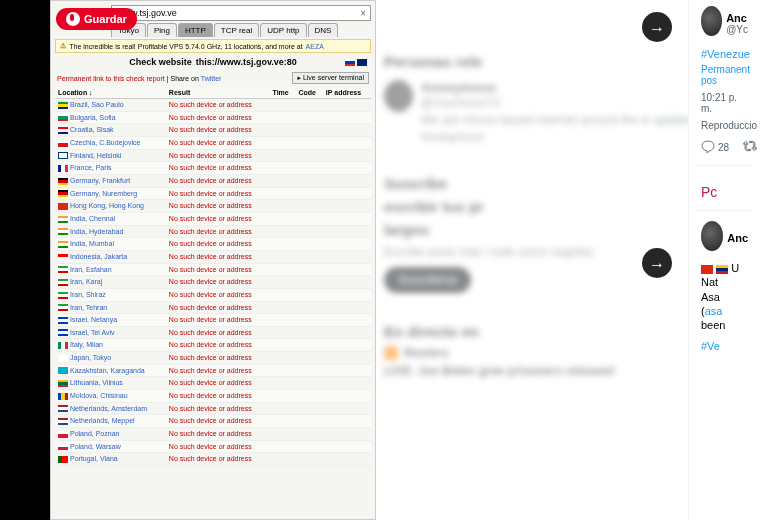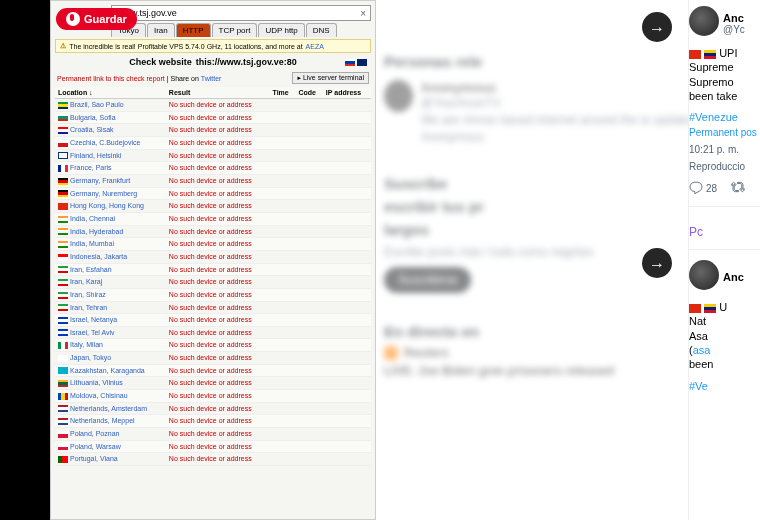--- a/index.html
+++ b/index.html
@@ -13,21 +13,21 @@
   .save-btn .pin-icon { width: 14px; height: 14px; background: #fff; border-radius: 50%; display: inline-block; position: relative; }
   .save-btn .pin-icon::after { content: ""; position: absolute; left: 4px; top: 2px; width: 4px; height: 7px; background: #e60023; border-radius: 2px; }
   
   
   .url-bar { margin: 4px 4px 0 60px; height: 16px; border: 1px solid #999; background: #fff; padding: 1px 4px; font-size: 9px; display: flex; align-items: center; justify-content: space-between; }
   .url-bar .x { font-size: 10px; color: #666; }
   
   
   .tabs-row { display: flex; gap: 0; margin: 2px 4px 0 60px; font-size: 8px; }
   .tab { border: 1px solid #aaa; border-bottom: none; padding: 2px 6px; background: #eee; border-radius: 3px 3px 0 0; margin-right: 1px; }
-  .tab.active { background: #c2410c; }
+  .tab.active { background: #a3a3a3; }
   
   
   .notice-bar { margin: 2px 4px; background: #fffbd6; border: 1px solid #e0d080; padding: 2px 4px; font-size: 7px; display: flex; align-items: center; gap: 3px; }
   .notice-bar .warn { color: #c08000; font-weight: bold; }
   .notice-bar .link { color: #3060c0; }
   
   
   .check-header { margin: 2px 4px; text-align: center; font-size: 9px; font-weight: bold; padding: 2px 0; display: flex; align-items: center; justify-content: center; gap: 4px; position: relative; }
   .flags-right { position: absolute; right: 4px; display: flex; gap: 2px; }
   .mini-flag { width: 10px; height: 7px; display: inline-block; }
@@ -56,33 +56,33 @@
   .blur-text { font-size: 12px; color: #536471; line-height: 1.4; }
   .blur-avatar { width: 32px; height: 32px; background: #444; border-radius: 50%; display: inline-block; }
   .blur-btn { background: #0f1419; color: #fff; padding: 6px 14px; border-radius: 18px; font-size: 12px; display: inline-block; margin-top: 6px; }
   
   
   .nav-arrow { position: absolute; width: 30px; height: 30px; background: rgba(0,0,0,0.85); border-radius: 50%; display: flex; align-items: center; justify-content: center; color: #fff; font-size: 16px; z-index: 20; }
   .nav-arrow.top { right: 88px; top: 12px; }
   .nav-arrow.mid { right: 88px; top: 248px; }
   
   
-  .tweet-panel { position: absolute; right: 0; top: 0; width: 72px; height: 520px; background: #fff; border-left: 1px solid #eee; padding: 6px 0; font-size: 10px; overflow: hidden; }
+  .tweet-panel { position: absolute; right: 0; top: 0; width: 72px; height: 520px; background: #fff; border-left: 1px solid #eee; padding: 6px 12px; font-size: 10px; overflow: hidden; }
   .tweet-avatar { width: 30px; height: 30px; border-radius: 50%; background: radial-gradient(circle at 40% 40%, #666, #222); margin-bottom: 4px; }
   .tweet-name { font-weight: bold; font-size: 11px; }
   .tweet-handle { color: #536471; font-size: 10px; }
   .tweet-body { font-size: 11px; margin-top: 6px; line-height: 1.3; }
   .flag-emoji { display: inline-block; width: 12px; height: 9px; vertical-align: middle; }
   .hashtag { color: #1d9bf0; font-size: 11px; }
   .translate-link { color: #1d9bf0; font-size: 10px; }
   .tweet-time { color: #536471; font-size: 10px; margin-top: 6px; }
   .tweet-actions { display: flex; gap: 14px; margin-top: 8px; color: #536471; align-items: center; }
   .action-icon { width: 14px; height: 14px; }
   .tweet-sep { border-top: 1px solid #eee; margin: 10px -4px; }
-  .post-box { color: #8b5cf6; font-size: 12px; margin-top: 18px; }
+  .post-box { color: #be185d; font-size: 14px; margin-top: 18px; }
   
   .fl-br{background:linear-gradient(#009c3b 33%,#ffdf00 33% 66%,#002776 66%)}
   .fl-bg{background:linear-gradient(#fff 33%,#00966e 33% 66%,#d62612 66%)}
   .fl-hr{background:linear-gradient(#ff0000 33%,#fff 33% 66%,#171796 66%)}
   .fl-cz{background:linear-gradient(#fff 50%,#d7141a 50%)}
   .fl-fi{background:#fff;box-shadow:inset 0 0 0 1px #003580}
   .fl-fr{background:linear-gradient(90deg,#002395 33%,#fff 33% 66%,#ed2939 66%)}
   .fl-de{background:linear-gradient(#000 33%,#dd0000 33% 66%,#ffce00 66%)}
   .fl-hk{background:#de2910}
   .fl-in{background:linear-gradient(#ff9933 33%,#fff 33% 66%,#138808 66%)}
@@ -107,23 +107,23 @@
 
 <div class="left-panel">
 
   <div class="url-bar">
     <span>Www.tsj.gov.ve</span>
     <span class="x">×</span>
   </div>
 
   <div class="tabs-row">
     <div class="tab">Tokyo</div>
-    <div class="tab">Iran</div>
+    <div class="tab">Ping</div>
     <div class="tab active">HTTP</div>
-    <div class="tab">TCP port</div>
+    <div class="tab">TCP real</div>
     <div class="tab">UDP http</div>
     <div class="tab">DNS</div>
   </div>
 
   <div class="notice-bar">
     <span class="warn">⚠</span>
     <span>The incredible is real! Profitable VPS 5.74.0 GHz, 11 locations, and more at</span>
     <span class="link">AEZA</span>
   </div>
 
@@ -409,28 +409,20 @@
 </div>
 
 <div class="tweet-panel">
   <div style="display:flex;gap:4px;align-items:center">
     <div class="tweet-avatar"></div>
     <div>
       <div class="tweet-name">Anc</div>
       <div class="tweet-handle">@Yc</div>
     </div>
   </div>
-  <div class="tweet-body">
-    <span class="flag-emoji fl-tw"></span>
-    <span class="flag-emoji fl-ve"></span>
-    <span>UPI</span><br>
-    <span>Supreme</span><br>
-    <span>Supremo</span><br>
-    <span>been take</span>
-  </div>
   <div class="hashtag" style="margin-top:8px">#Venezue</div>
   <div class="translate-link" style="margin-top:4px">Permanent pos</div>
   <div class="tweet-time">10:21 p. m.</div>
   <div class="tweet-time">Reproduccio</div>
   <div class="tweet-actions">
     <span style="display:flex;align-items:center;gap:3px">
       <svg class="action-icon" viewBox="0 0 24 24">
           <path fill="none" stroke="#536471" stroke-width="1.5" d="M1.751 10c0-4.42 3.584-8 8.005-8h4.366c4.49 0 8.129 3.64 8.129 8.13 0 2.96-1.607 5.68-4.196 7.11l-8.054 4.46v-3.69h-.067c-4.49.1-8.183-3.51-8.183-8.01z"></path>
         </svg>
       <span>28</span>

